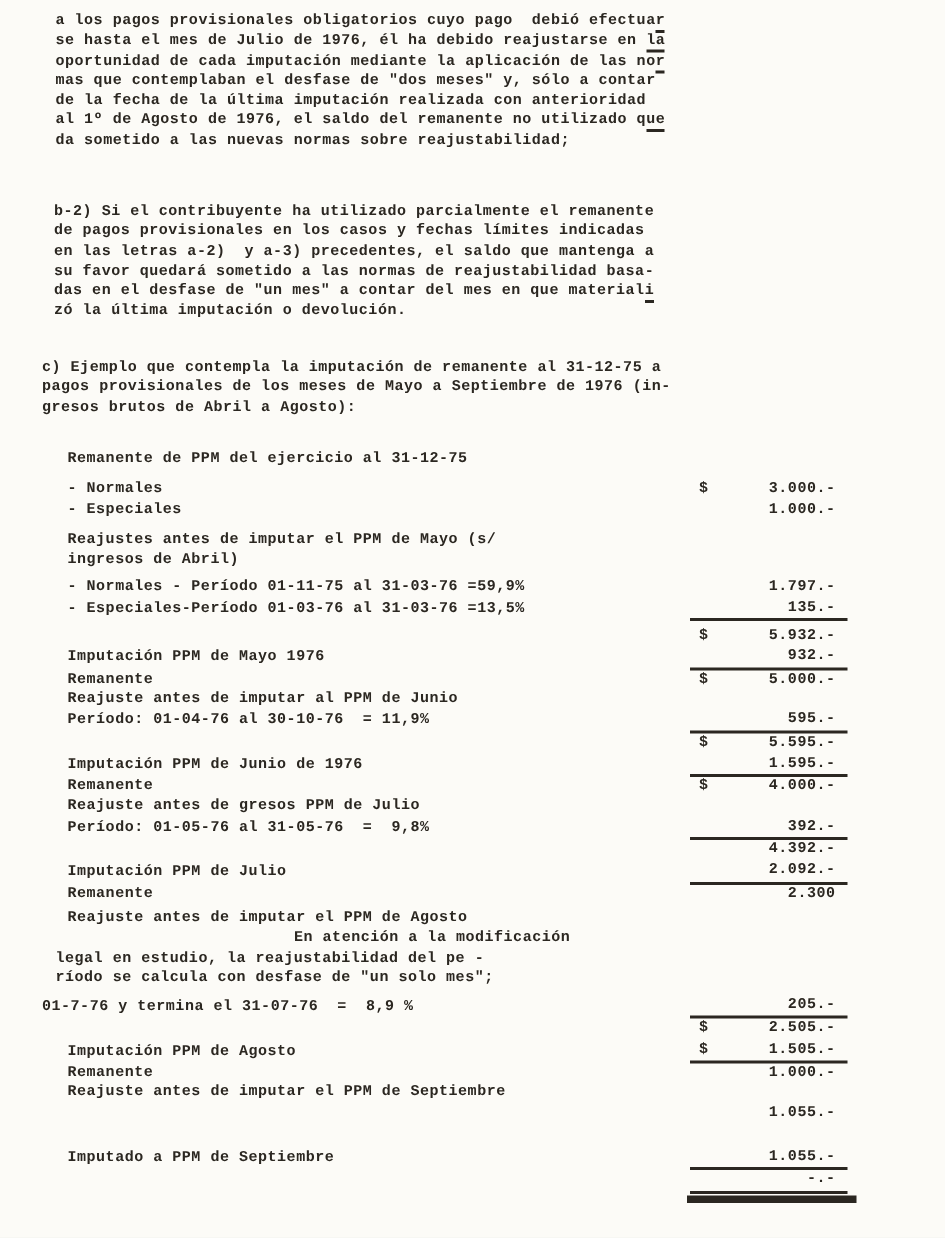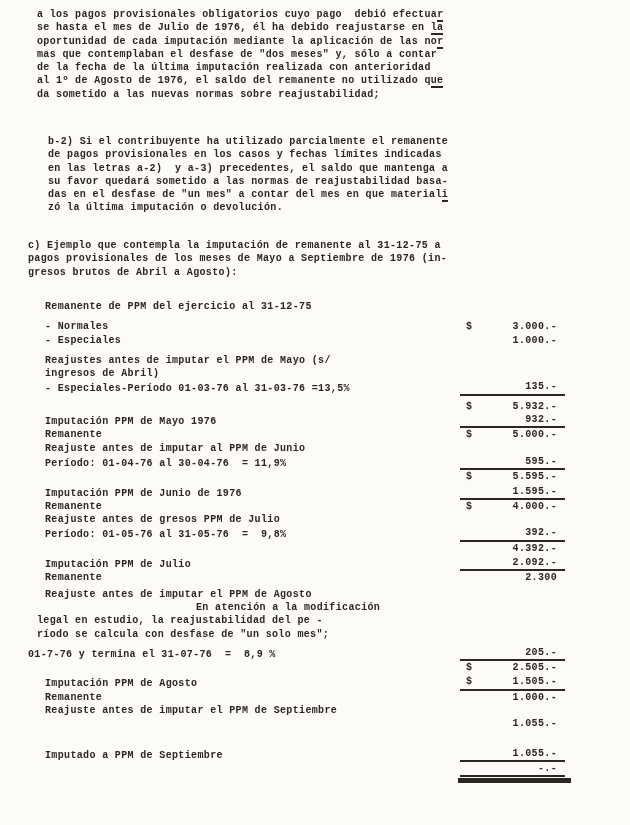--- a/index.html
+++ b/index.html
@@ -12,26 +12,26 @@
     overflow:hidden;
     font-family:"Liberation Mono","DejaVu Sans Mono",monospace;
     font-weight:700;
     font-size:10px;
     line-height:13.3px;
     letter-spacing:0.35px;
     color:#2b2721;
   }
   .para{position:absolute;}
   #para-a{left:37px;top:8px;}
-  #para-b2{left:48px;top:135px;}
+  #para-b2{left:36px;top:135px;}
   #para-c{left:28px;top:239px;}
   #ledger{position:absolute;left:45px;top:300px;width:585px;}
   .tline{white-space:pre;}
   .ut{border-bottom:2px solid currentColor;}
-  .row{display:flex;align-items:flex-end;min-height:13.3px;}
+  .row{display:flex;align-items:center;min-height:13.3px;}
   .lab{white-space:pre;flex:1 1 auto;}
   .val{
     flex:0 0 105px;max-width:105px;
     display:flex;align-items:baseline;
     margin-right:65px;
     position:relative;
   }
   .dol{padding-left:6px;}
   .amt{margin-left:auto;padding-right:8px;white-space:pre;}
   .val.rule{border-bottom:2px solid #2b2721;}
@@ -99,20 +99,27 @@
           <span class="amt"></span>
         </div>
       </div>
       <div class="row">
         <div class="lab">ingresos de Abril)</div>
         <div class="val">
           <span class="dol"></span>
           <span class="amt"></span>
         </div>
       </div>
+      <div class="row" style="margin-top: 5px;">
+        <div class="lab">- Normales - Período 01-11-75 al 31-03-76 =59,9%</div>
+        <div class="val">
+          <span class="dol"></span>
+          <span class="amt">1.797.-</span>
+        </div>
+      </div>
       <div class="row">
         <div class="lab">- Especiales-Período 01-03-76 al 31-03-76 =13,5%</div>
         <div class="val rule">
           <span class="dol"></span>
           <span class="amt">135.-</span>
         </div>
       </div>
       <div class="row" style="margin-top: 4px;">
         <div class="lab"></div>
         <div class="val">
@@ -135,21 +142,21 @@
         </div>
       </div>
       <div class="row">
         <div class="lab">Reajuste antes de imputar al PPM de Junio</div>
         <div class="val">
           <span class="dol"></span>
           <span class="amt"></span>
         </div>
       </div>
       <div class="row">
-        <div class="lab">Período: 01-04-76 al 30-04-76  = 11,9%</div>
+        <div class="lab">Período: 01-04-76 al 30-10-76  = 11,9%</div>
         <div class="val rule">
           <span class="dol"></span>
           <span class="amt">595.-</span>
         </div>
       </div>
       <div class="row">
         <div class="lab"></div>
         <div class="val">
           <span class="dol">$</span>
           <span class="amt">5.595.-</span>

